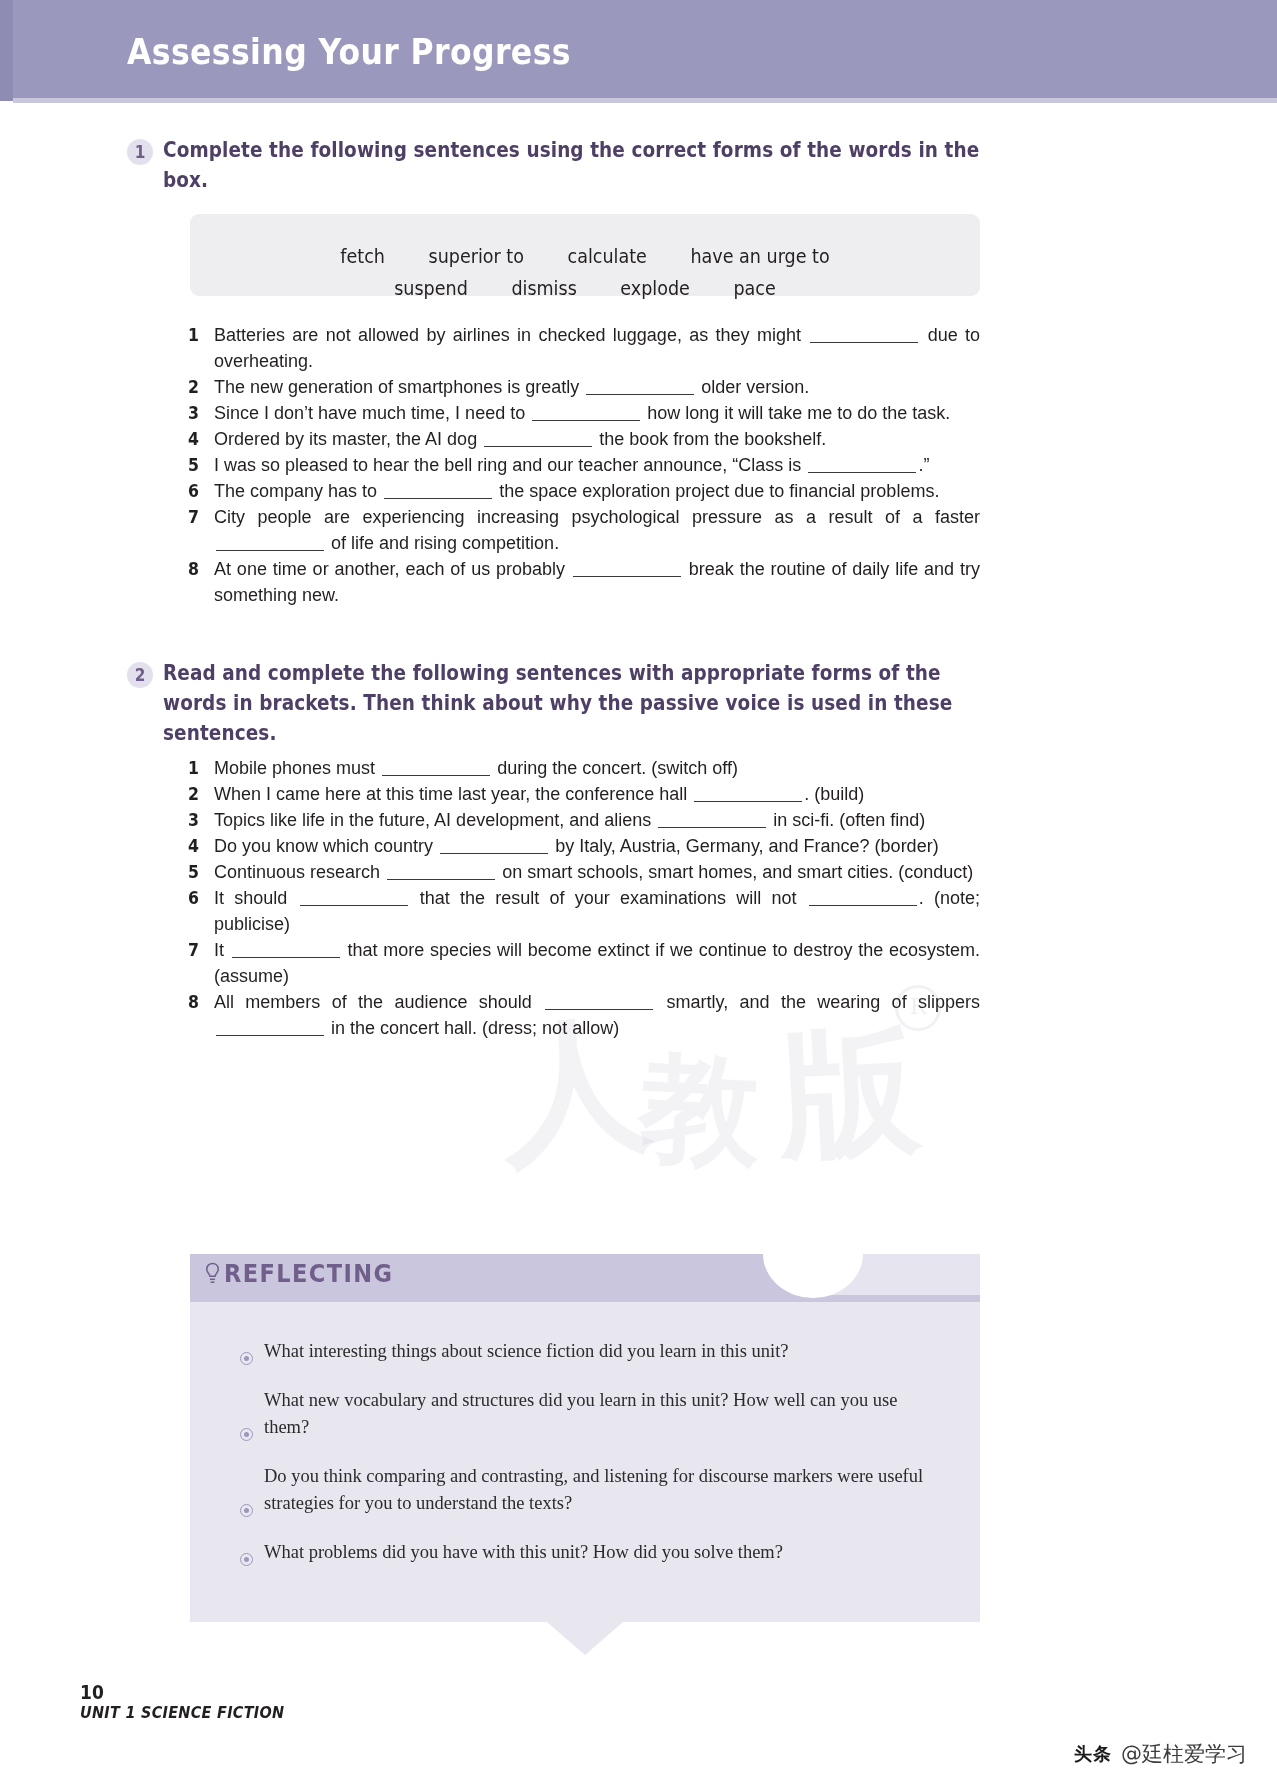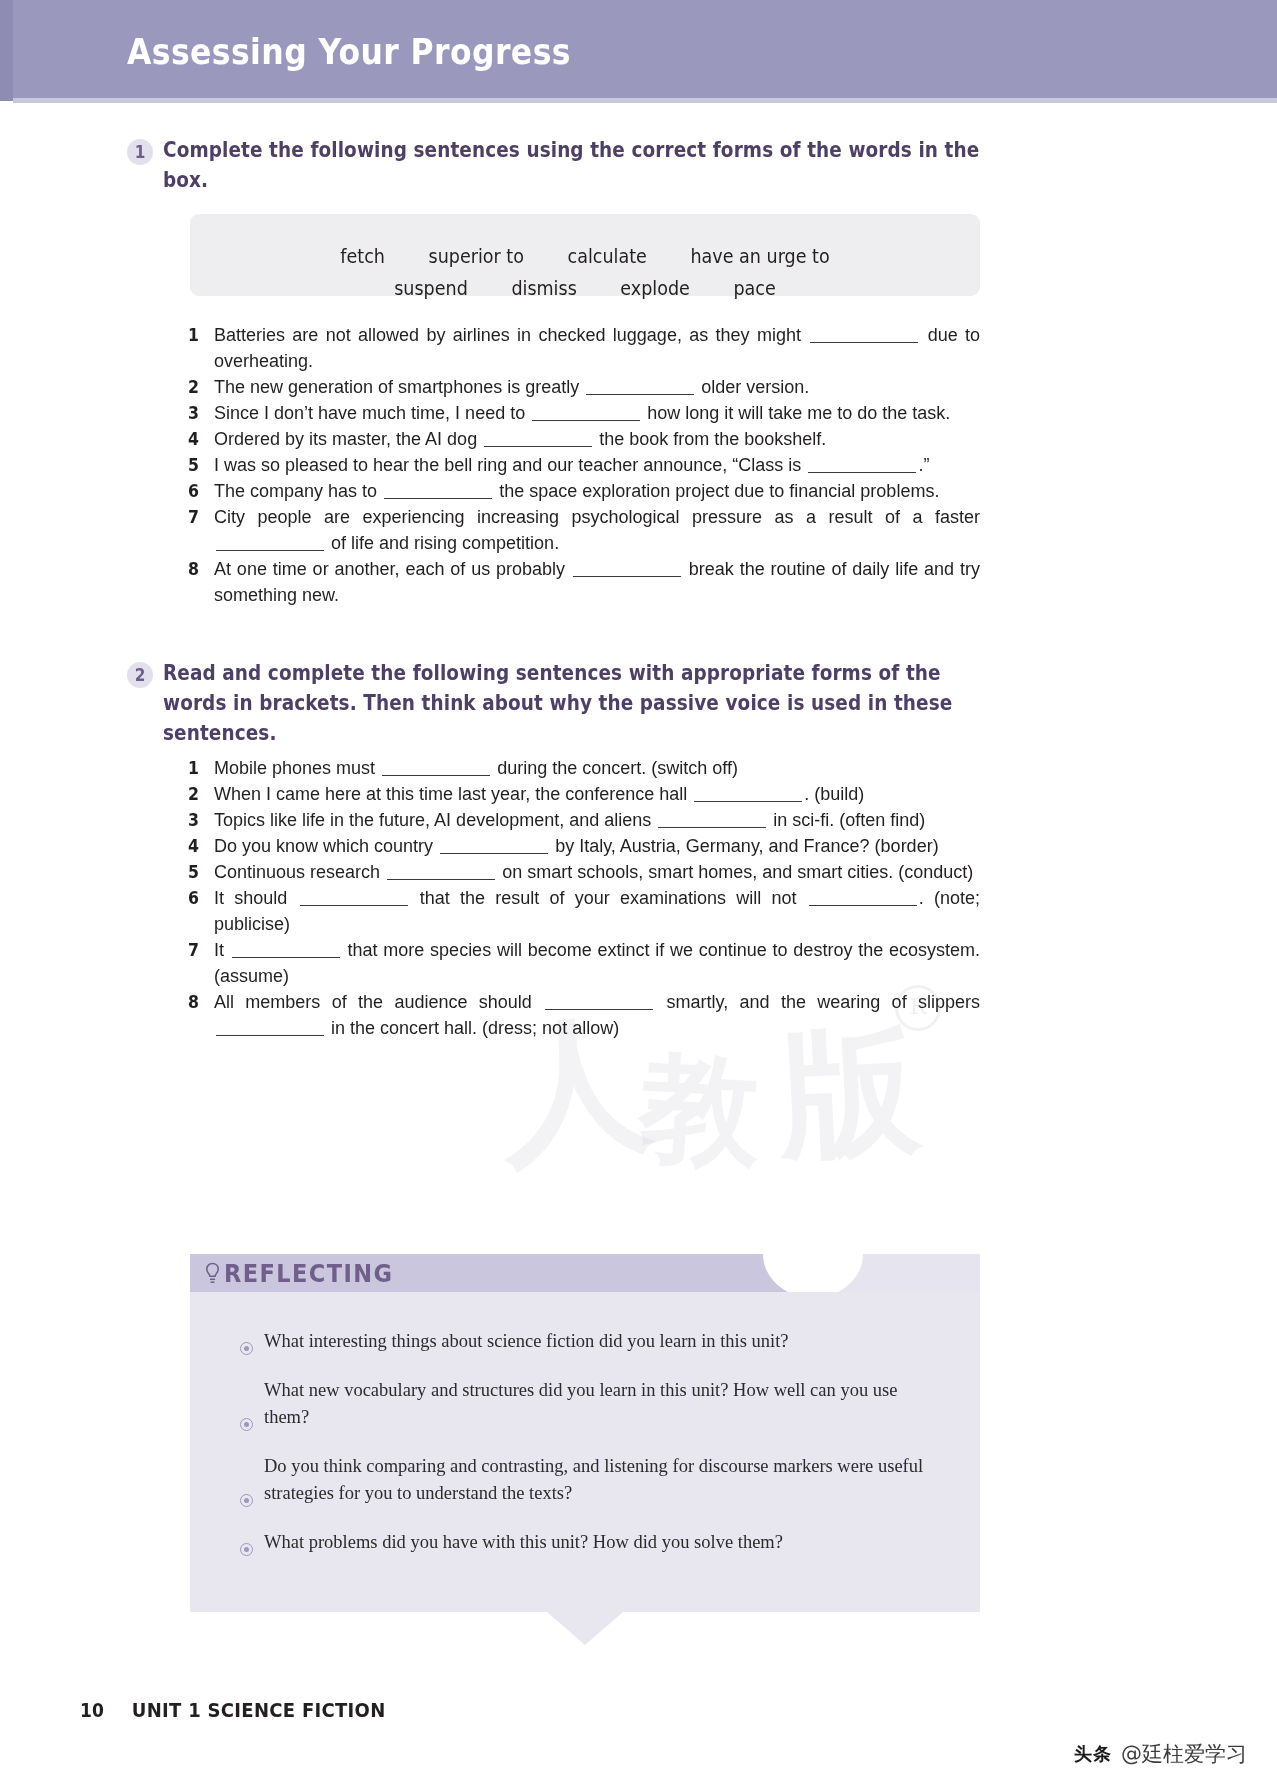--- a/index.html
+++ b/index.html
@@ -186,21 +186,21 @@
 
   
   .reflecting {
     position: absolute;
     left: 190px;
     top: 1254px;
     width: 790px;
   }
   .ref-header {
     position: relative;
-    height: 38px;
+    height: 48px;
     background: #c9c6de;
     overflow: hidden;
   }
   .ref-header-tail {
     position: absolute;
     right: 0;
     top: 0;
     width: 150px;
     height: 41px;
     background: #e6e4ef;
@@ -296,30 +296,32 @@
   }
 
   
   .footer {
     position: absolute;
     left: 80px;
     bottom: 68px;
     display: flex;
     align-items: baseline;
     font-family: "DejaVu Sans Condensed", "Liberation Sans", sans-serif;
+    flex-direction: column;
   }
   .footer-page {
     font-size: 19px;
     font-weight: bold;
     margin-right: 28px;
   }
   .footer-unit {
-    font-size: 20px;
+    font-size: 16px;
     font-weight: bold;
     letter-spacing: 0.3px;
+    font-style: italic;
   }
 
   
   .credit {
     position: absolute;
     right: 30px;
     bottom: 22px;
     display: flex;
     align-items: center;
     font-family: "DejaVu Sans", sans-serif;

